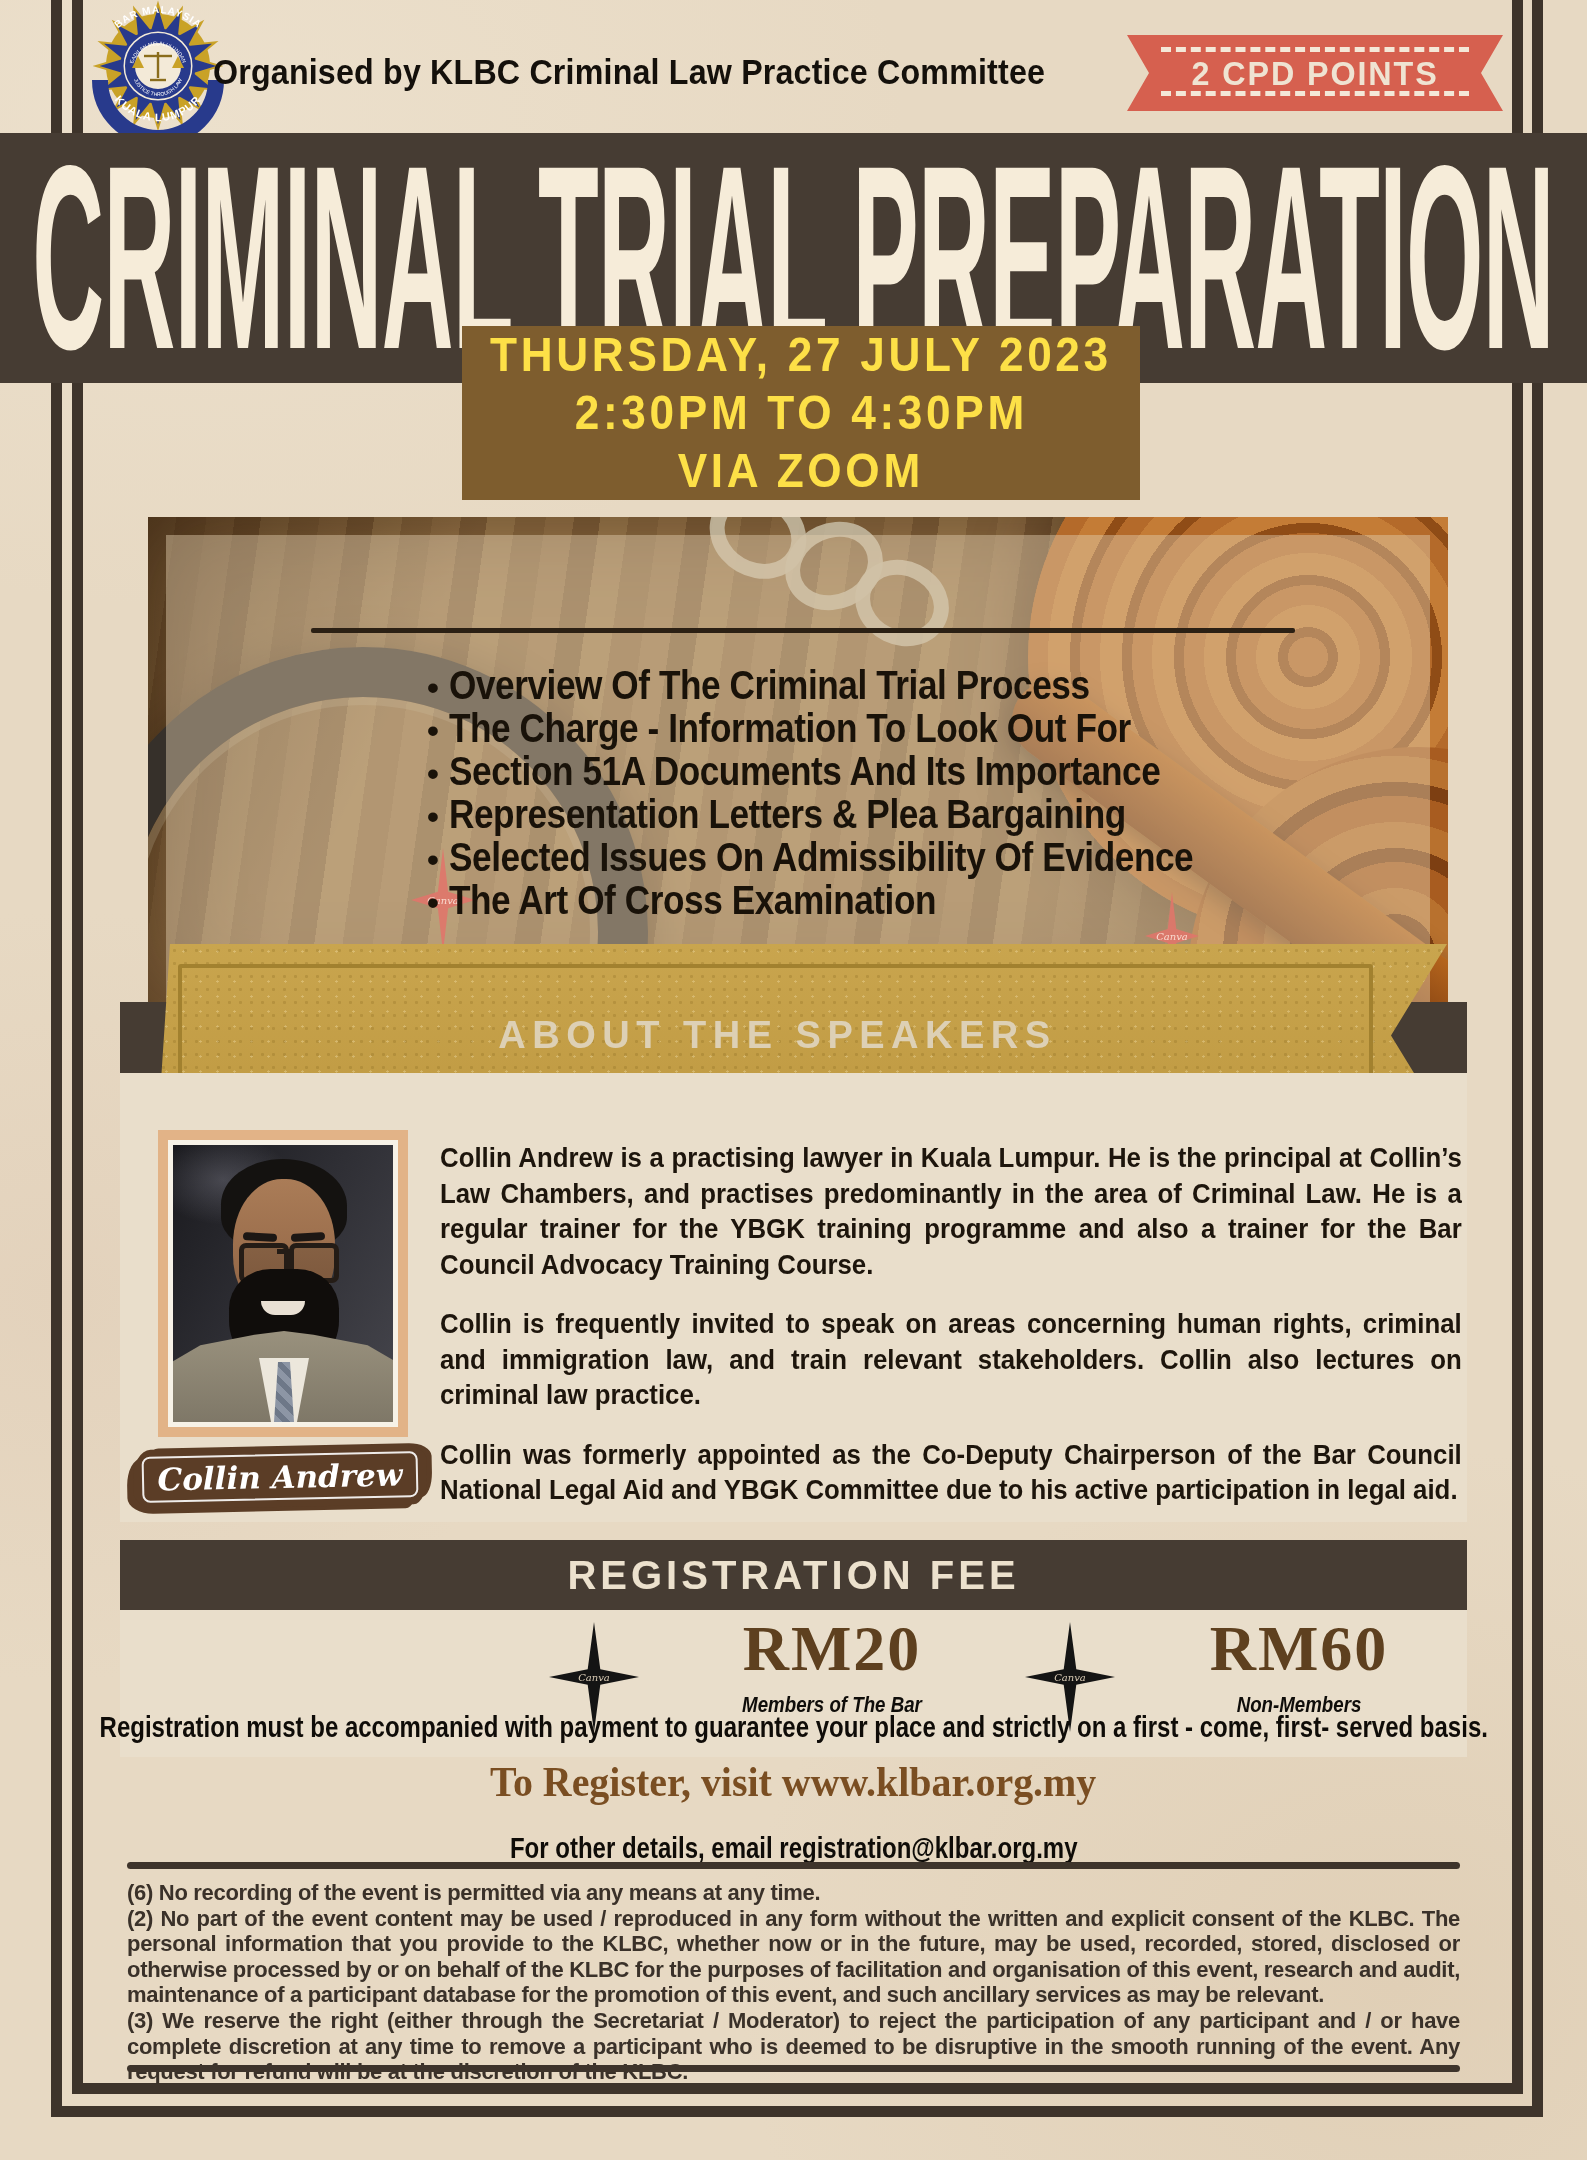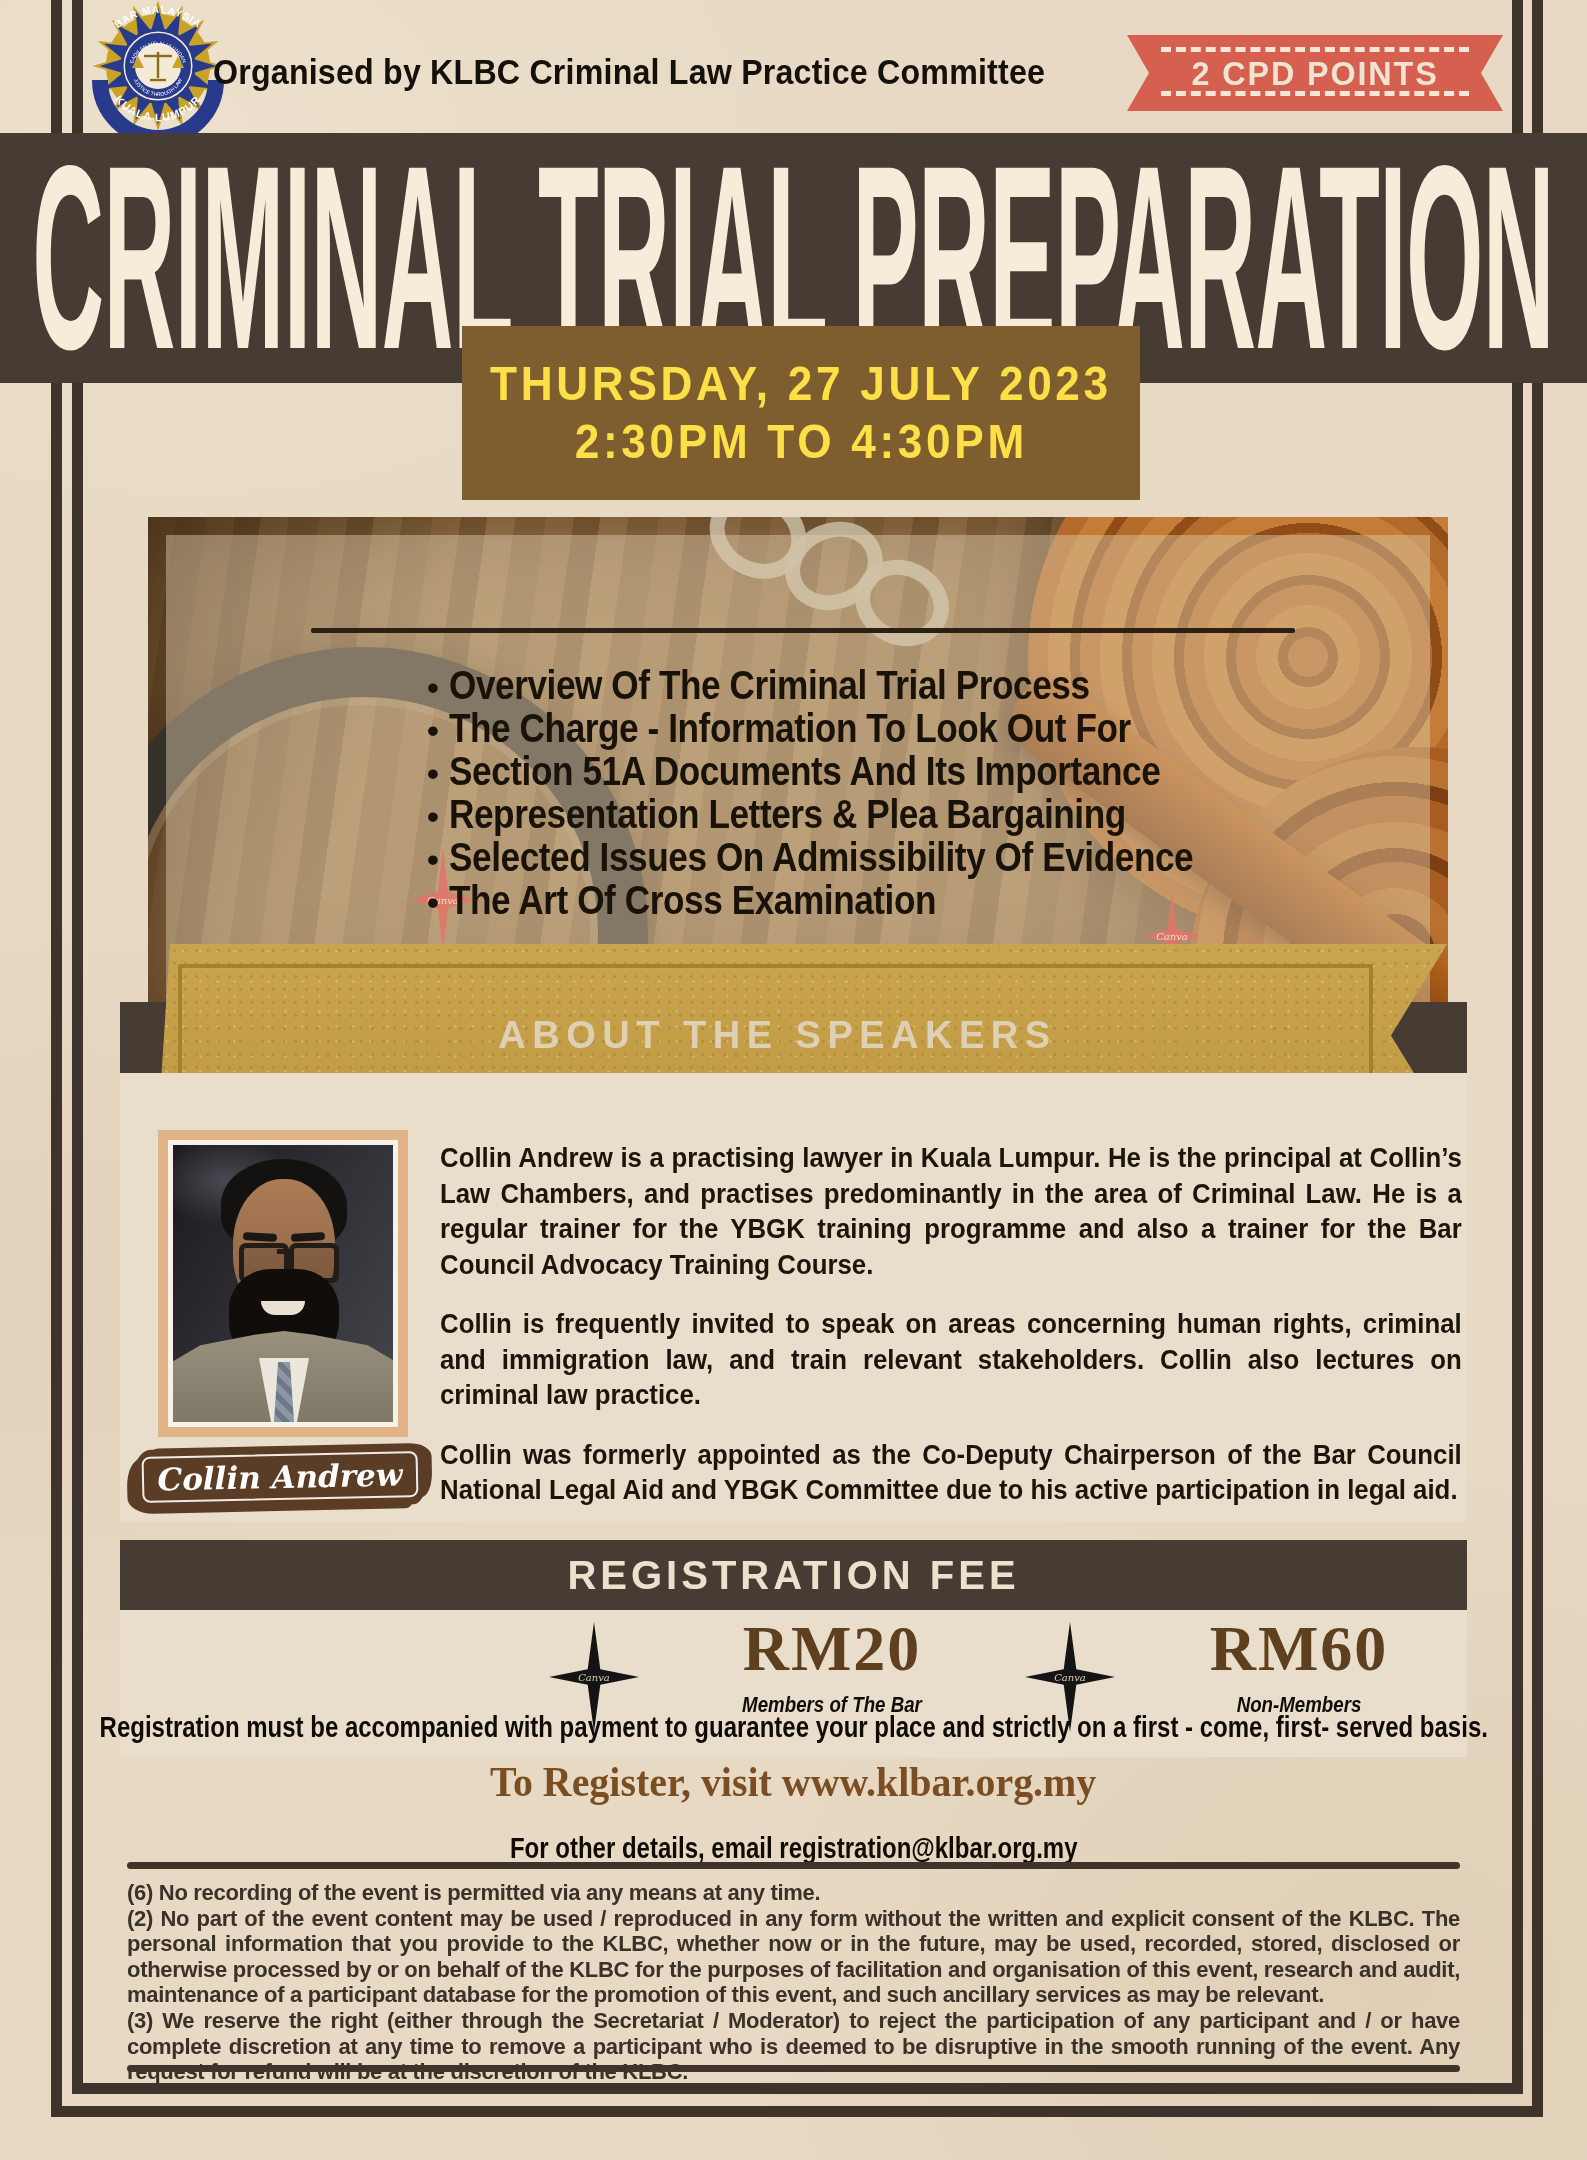--- a/index.html
+++ b/index.html
@@ -196,20 +196,23 @@
       </div>
   </div>
 
   <div class="abs date-box">
     <div class="date-line">
         <span class="sq">THURSDAY, 27 JULY 2023</span>
       </div>
     <div class="date-line">
         <span class="sq">2:30PM TO 4:30PM</span>
       </div>
+    <div class="date-line">
+        <span class="sq">VIA ZOOM</span>
+      </div>
   </div>
 
   <div class="abs topics">
     <div class="gavel-head"></div>
     <div class="gavel-block"></div>
     <div class="gavel-handle"></div>
     <div class="cuff1"></div>
     <div class="cuff2"></div>
     <div class="chain ch1"></div>
     <div class="chain ch2"></div>

